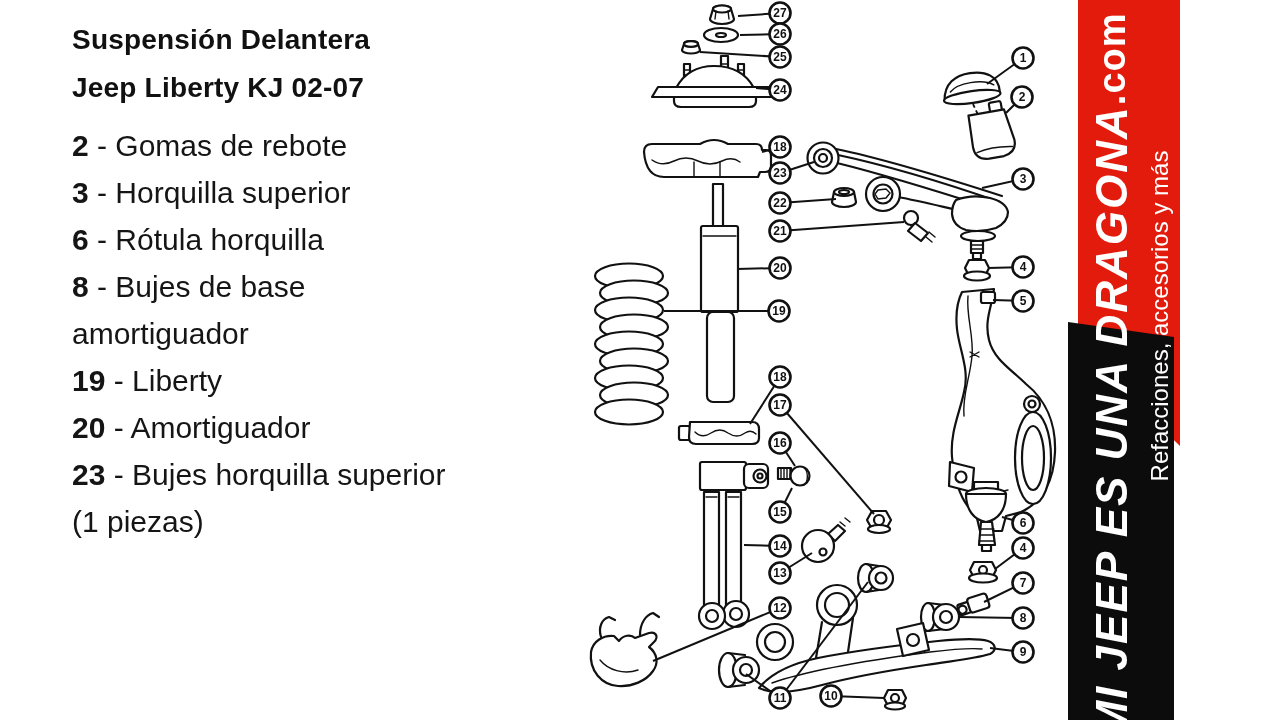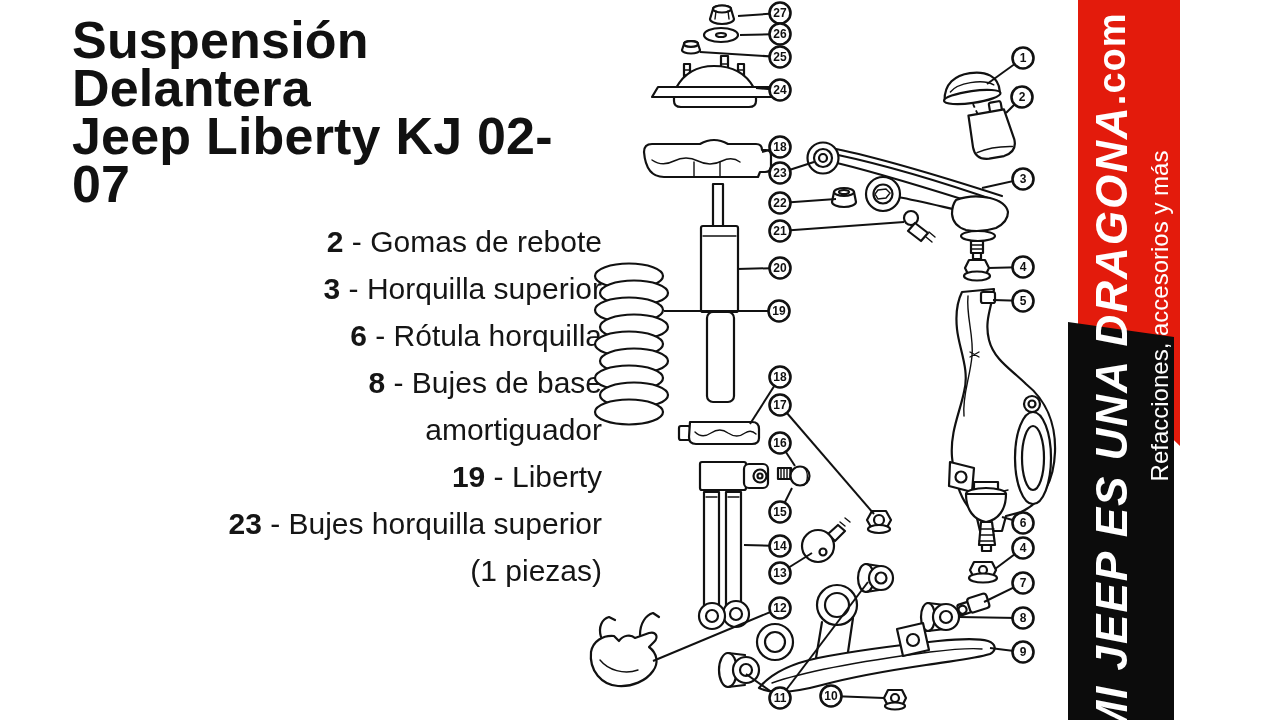--- a/index.html
+++ b/index.html
@@ -1,23 +1,23 @@
 <!DOCTYPE html>
 <html><head>
 <meta charset="utf-8">
 <style>
   html,body{margin:0;padding:0;background:#fff;}
   .stage{position:relative;width:1280px;height:720px;background:#ffffff;overflow:hidden;
          font-family:"Liberation Sans",sans-serif;color:#141414;}
 
   
   .left-panel{position:absolute;left:72px;top:16px;width:530px;}
-  .page-title{font-size:52px;line-height:48px;font-weight:700;margin:0 0 10px 0;
+  .page-title{font-size:28px;line-height:48px;font-weight:700;margin:0 0 10px 0;
               white-space:pre-line;letter-spacing:.2px;color:#111;}
-  .part-row{font-size:30px;line-height:47px;font-weight:400;color:#151515;text-align:right;}
+  .part-row{font-size:30px;line-height:47px;font-weight:400;color:#151515;}
   .part-row b{font-weight:700;}
   .part-text{white-space:pre-line;}
 
   
   #diagram{position:absolute;left:0;top:0;width:1280px;height:720px;}
   .ln{fill:none;stroke:#111;stroke-width:2.2;stroke-linecap:round;stroke-linejoin:round;}
   .wh{fill:#fff;stroke:#111;stroke-width:2.2;stroke-linecap:round;stroke-linejoin:round;}
   .thin{fill:none;stroke:#111;stroke-width:1.4;stroke-linecap:round;}
   .dash{fill:none;stroke:#111;stroke-width:1.8;stroke-dasharray:4 3;}
   .leader{stroke:#111;stroke-width:2;}
@@ -46,20 +46,21 @@
   <div class="left-panel">
     <h1 class="page-title">Suspensión Delantera
 Jeep Liberty KJ 02-07</h1>
     <div id="parts-list">
         <div class="part-row"><b>2</b><span class="part-text"> - Gomas de rebote</span></div>
         <div class="part-row"><b>3</b><span class="part-text"> - Horquilla superior</span></div>
         <div class="part-row"><b>6</b><span class="part-text"> - Rótula horquilla</span></div>
         <div class="part-row"><b>8</b><span class="part-text"> - Bujes de base
 amortiguador</span></div>
         <div class="part-row"><b>19</b><span class="part-text"> - Liberty</span></div>
+        <div class="part-row"><b>20</b><span class="part-text"> - Amortiguador</span></div>
         <div class="part-row"><b>23</b><span class="part-text"> - Bujes horquilla superior
 (1 piezas)</span></div>
       </div>
   </div>
 
   <svg id="diagram" viewBox="0 0 1280 720">
     <g>
 
       <g>
         <path class="wh" d="M 710,19 a 12,5 0 1 0 24,0 L 731,9 a 9,3.5 0 1 0 -18,0 Z"></path>

